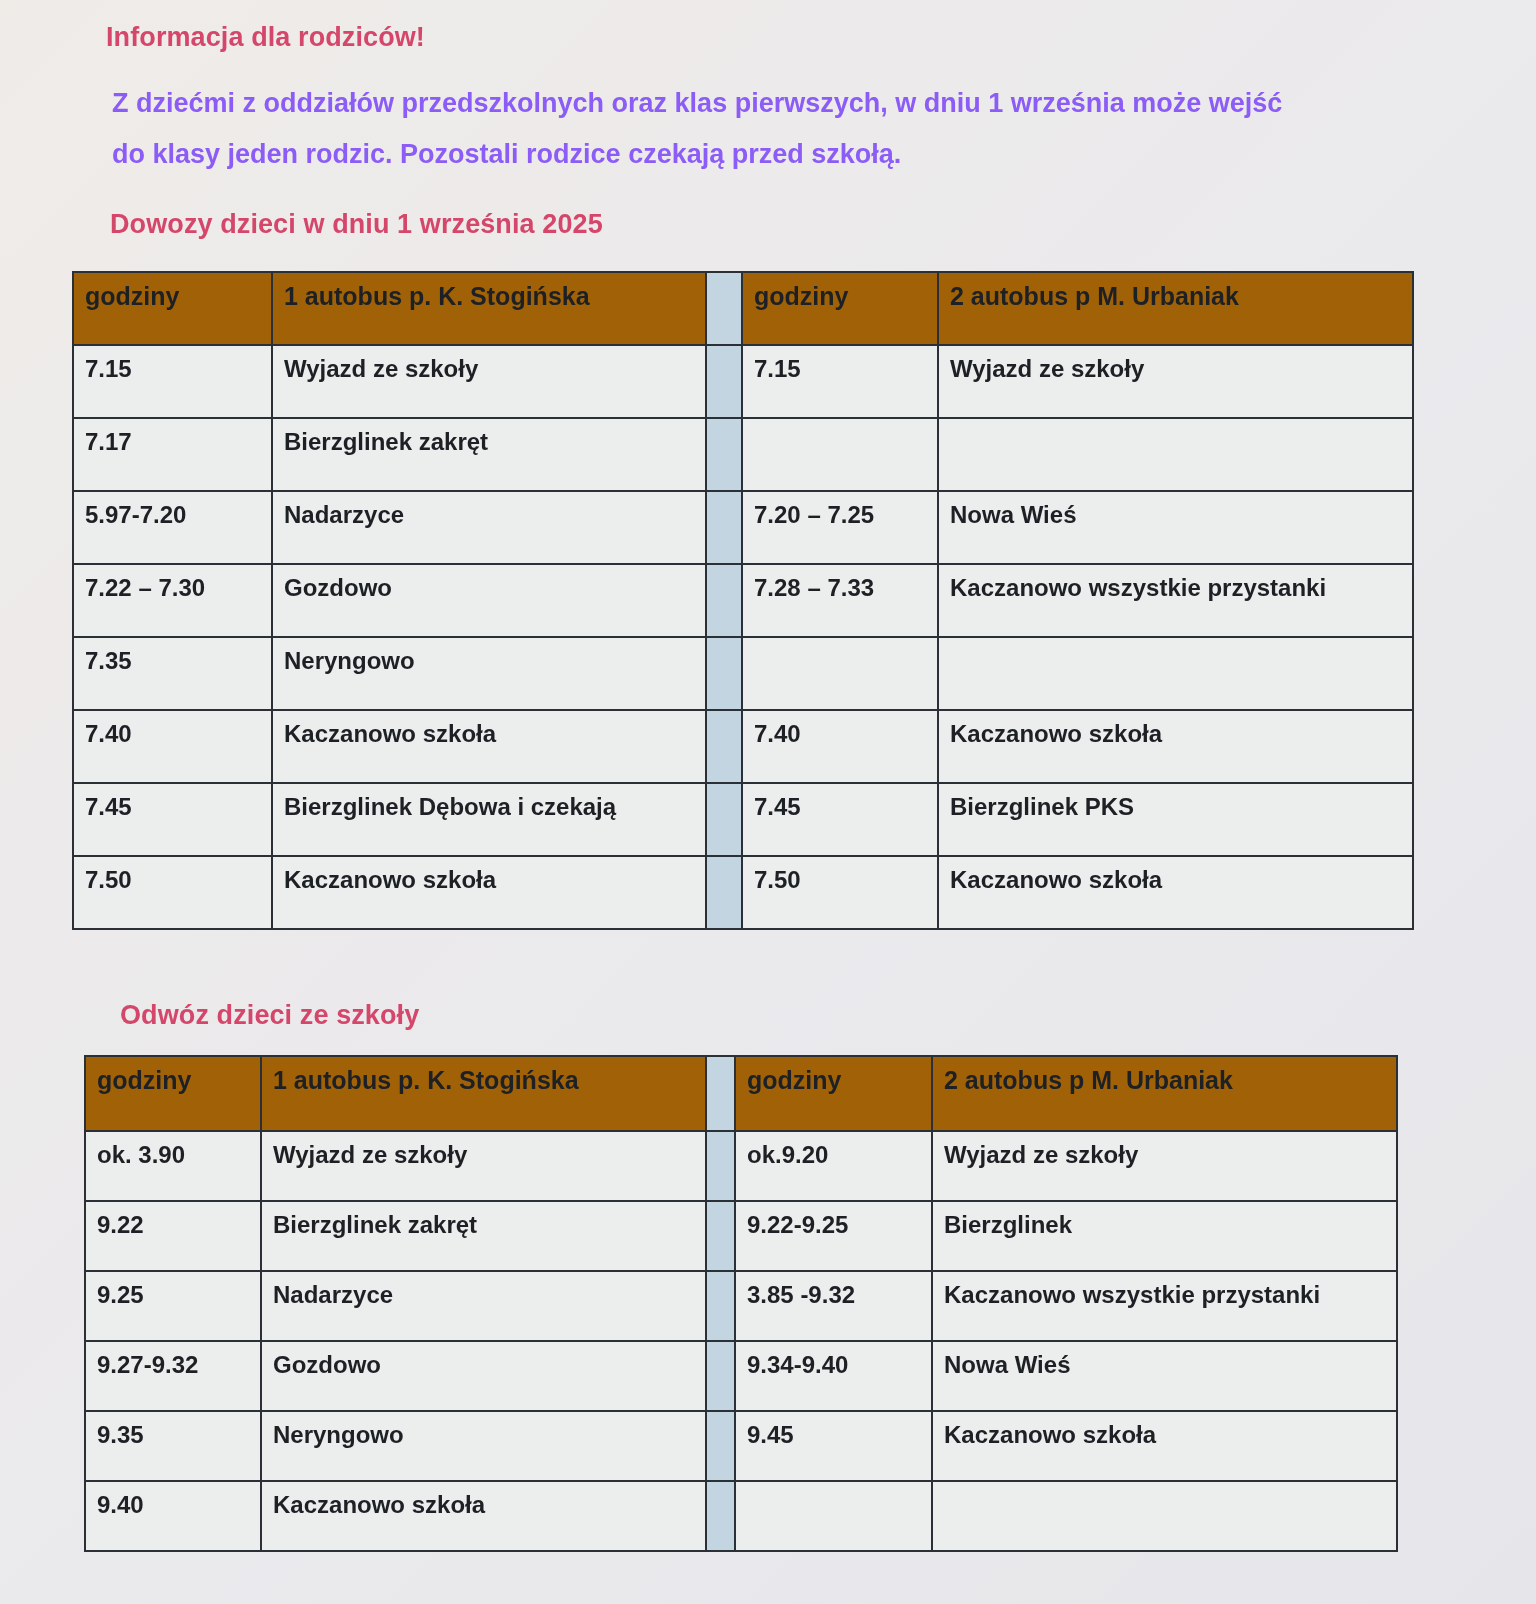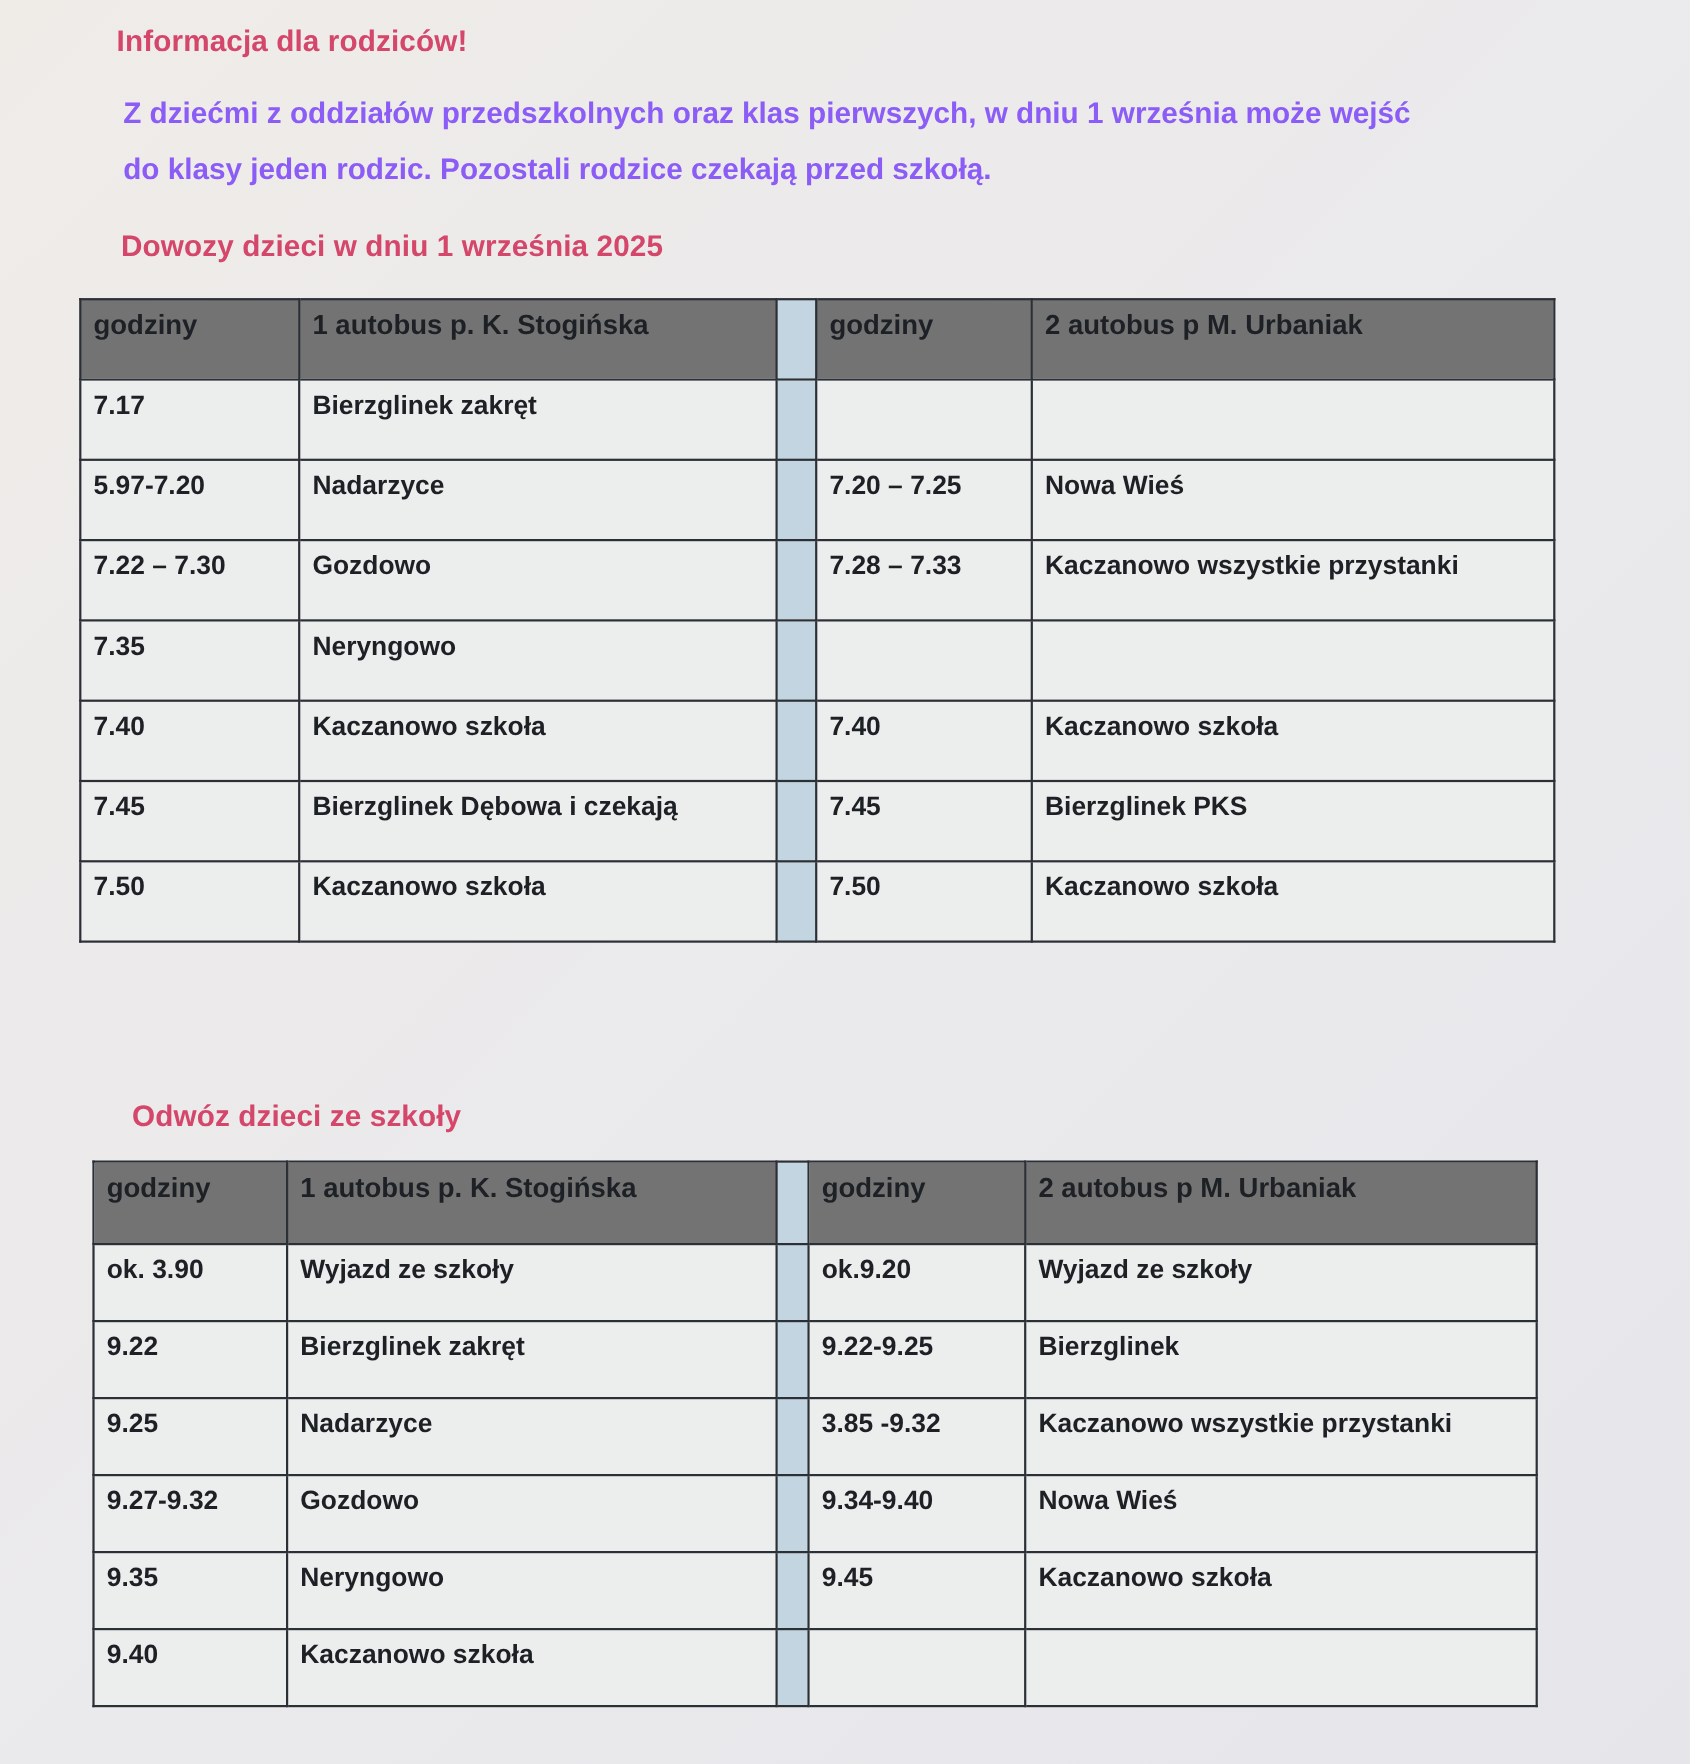--- a/index.html
+++ b/index.html
@@ -57,21 +57,21 @@
     font-weight: bold;
     color: #1d2024;
     text-align: left;
     vertical-align: top;
     padding: 9px 0 0 11px;
     background: #eceded;
     overflow: hidden;
     white-space: nowrap;
   }
   table.sched th {
-    background: #737373;
+    background: #a16207;
     font-size: 25px;
   }
   td.gap, th.gap {
     background: #c3d5e0 !important;
     border-top: none;
     border-bottom: none;
     border-left: 2px solid #2b2f36;
     border-right: 2px solid #2b2f36;
     padding: 0;
   }
@@ -123,20 +123,27 @@
       <tr>
         <th>godziny</th>
         <th>1 autobus p. K. Stogińska</th>
         <th class="gap"></th>
         <th>godziny</th>
         <th>2 autobus p M. Urbaniak</th>
       </tr>
     </thead>
     <tbody>
         <tr>
+          <td>7.15</td>
+          <td>Wyjazd ze szkoły</td>
+          <td class="gap"></td>
+          <td>7.15</td>
+          <td>Wyjazd ze szkoły</td>
+        </tr>
+        <tr>
           <td>7.17</td>
           <td>Bierzglinek zakręt</td>
           <td class="gap"></td>
           <td></td>
           <td></td>
         </tr>
         <tr>
           <td>5.97-7.20</td>
           <td>Nadarzyce</td>
           <td class="gap"></td>

